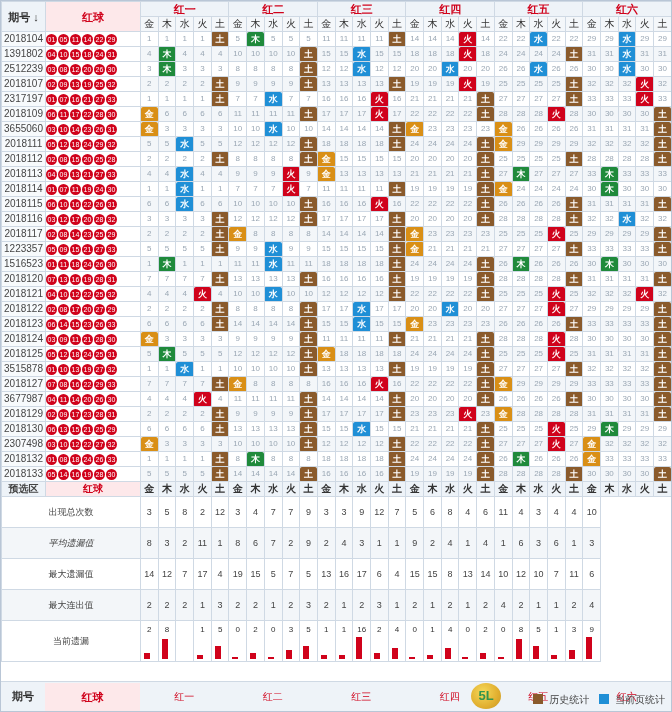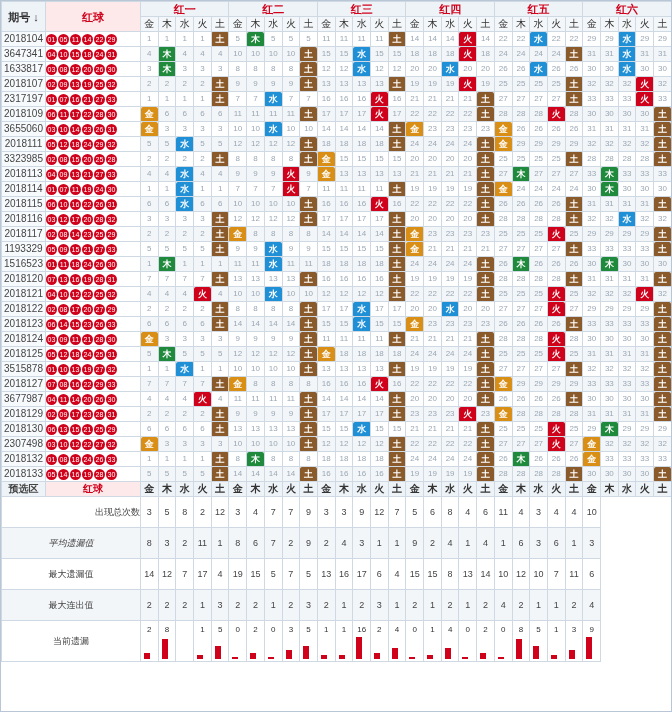--- a/index.html
+++ b/index.html
@@ -246,21 +246,21 @@
           <td class="el el-shui">水</td>
           <td class="numcell">22</td>
           <td class="numcell">22</td>
           <td class="numcell">29</td>
           <td class="numcell">29</td>
           <td class="el el-shui">水</td>
           <td class="numcell">29</td>
           <td class="numcell">29</td>
         </tr>
         <tr>
-          <td class="period">3647341</td>
+          <td class="period">1391802</td>
           <td class="ballcell">
             <div class="balls">
               <span class="ball">04</span>
               <span class="ball">10</span>
               <span class="ball">15</span>
               <span class="ball">18</span>
               <span class="ball">24</span>
               <span class="ball">31</span>
             </div>
           </td>
@@ -289,21 +289,21 @@
           <td class="numcell odd">24</td>
           <td class="numcell odd">24</td>
           <td class="el el-tu">土</td>
           <td class="numcell odd">31</td>
           <td class="numcell odd">31</td>
           <td class="el el-shui">水</td>
           <td class="numcell odd">31</td>
           <td class="numcell odd">31</td>
         </tr>
         <tr>
-          <td class="period">1633817</td>
+          <td class="period">2512239</td>
           <td class="ballcell">
             <div class="balls">
               <span class="ball">03</span>
               <span class="ball">08</span>
               <span class="ball">12</span>
               <span class="ball">20</span>
               <span class="ball">26</span>
               <span class="ball">30</span>
             </div>
           </td>
@@ -547,21 +547,21 @@
           <td class="numcell odd">29</td>
           <td class="numcell odd">29</td>
           <td class="numcell odd">29</td>
           <td class="numcell odd">32</td>
           <td class="numcell odd">32</td>
           <td class="numcell odd">32</td>
           <td class="numcell odd">32</td>
           <td class="el el-tu">土</td>
         </tr>
         <tr>
-          <td class="period">3323985</td>
+          <td class="period">2018112</td>
           <td class="ballcell">
             <div class="balls">
               <span class="ball">02</span>
               <span class="ball">08</span>
               <span class="ball">15</span>
               <span class="ball">20</span>
               <span class="ball">25</span>
               <span class="ball">28</span>
             </div>
           </td>
@@ -805,21 +805,21 @@
           <td class="numcell odd">25</td>
           <td class="el el-huo">火</td>
           <td class="numcell odd">25</td>
           <td class="numcell odd">29</td>
           <td class="numcell odd">29</td>
           <td class="numcell odd">29</td>
           <td class="numcell odd">29</td>
           <td class="el el-tu">土</td>
         </tr>
         <tr>
-          <td class="period">1193329</td>
+          <td class="period">1223357</td>
           <td class="ballcell">
             <div class="balls">
               <span class="ball">05</span>
               <span class="ball">09</span>
               <span class="ball">15</span>
               <span class="ball">21</span>
               <span class="ball">27</span>
               <span class="ball">33</span>
             </div>
           </td>
@@ -1527,21 +1527,21 @@
           <td>水</td>
           <td>火</td>
           <td>土</td>
           <td>金</td>
           <td>木</td>
           <td>水</td>
           <td>火</td>
           <td>土</td>
         </tr>
         <tr class="statrow">
-          <td class="statlabel" colspan="2" style="height: 30px; text-align: right;">出现总次数</td>
+          <td class="statlabel" colspan="2" style="height: 30px;">出现总次数</td>
           <td style="height: 30px; line-height: 30px;">3</td>
           <td style="height: 30px; line-height: 30px;">5</td>
           <td style="height: 30px; line-height: 30px;">8</td>
           <td style="height: 30px; line-height: 30px;">2</td>
           <td style="height: 30px; line-height: 30px;">12</td>
           <td style="height: 30px; line-height: 30px;">3</td>
           <td style="height: 30px; line-height: 30px;">4</td>
           <td style="height: 30px; line-height: 30px;">7</td>
           <td style="height: 30px; line-height: 30px;">7</td>
           <td style="height: 30px; line-height: 30px;">9</td>
@@ -1804,13 +1804,36 @@
           <td class="omit">
             <div class="omitwrap">
               <div class="omitnum" style="top: 2px;">9</div>
               <div class="bar" style="height: 21.8px;"></div>
             </div>
           </td>
         </tr>
       </tbody>
   </table>
 
+  <div class="bottombar">
+    <div class="bb-left">期号</div>
+    <div class="bb-red">红球</div>
+    <div class="bb-groups" id="bottom-groups">
+        <div class="bb-group">红一</div>
+        <div class="bb-group">红二</div>
+        <div class="bb-group">红三</div>
+        <div class="bb-group">红四</div>
+        <div class="bb-group">红五</div>
+        <div class="bb-group">红六</div>
+      </div>
+    <div class="logo">5L</div>
+    <div class="legend">
+      <span>
+        <span class="swatch sw-hist"></span>
+        <span>历史统计</span>
+      </span>
+      <span>
+        <span class="swatch sw-cur"></span>
+        <span>当前页统计</span>
+      </span>
+    </div>
+  </div>
 </div>
 
 </body></html>

